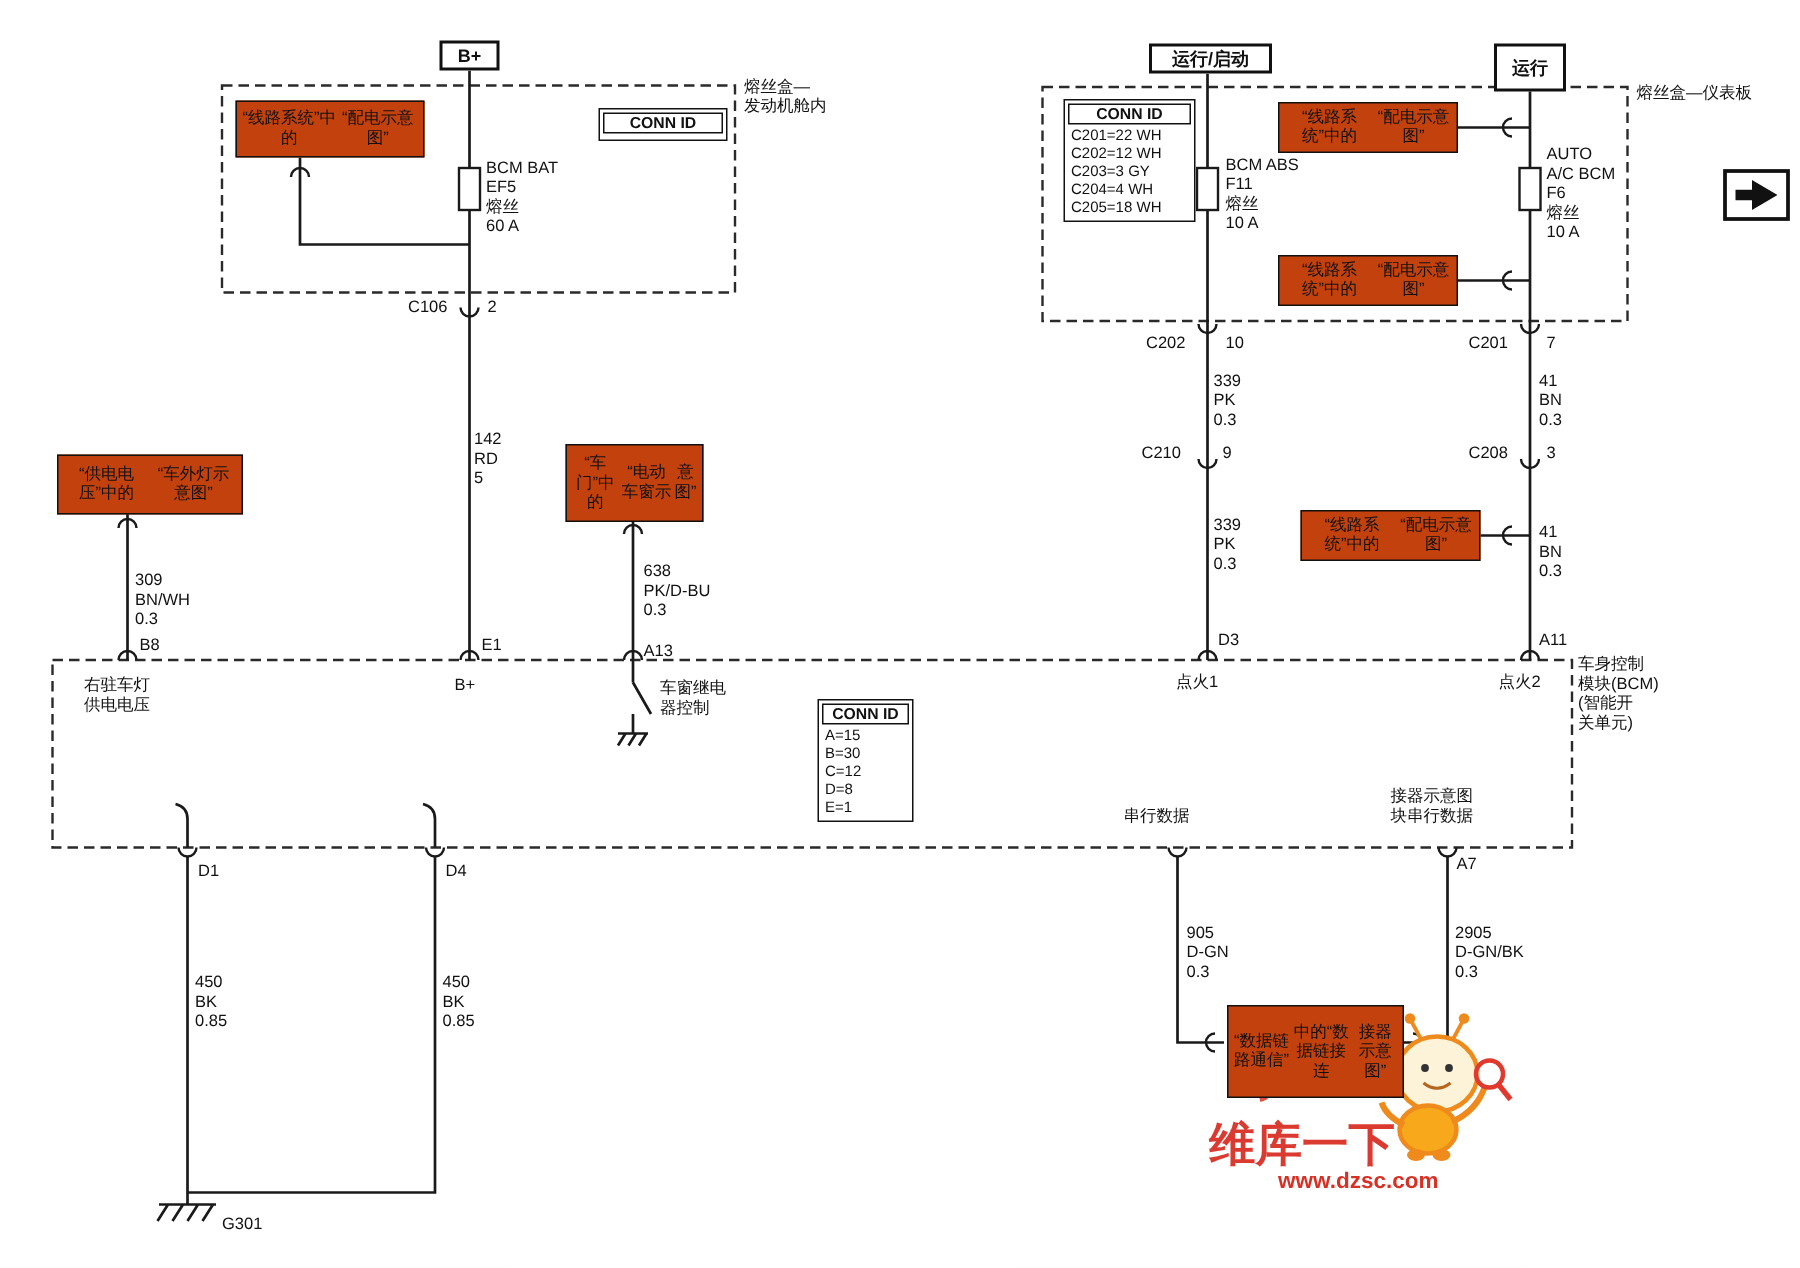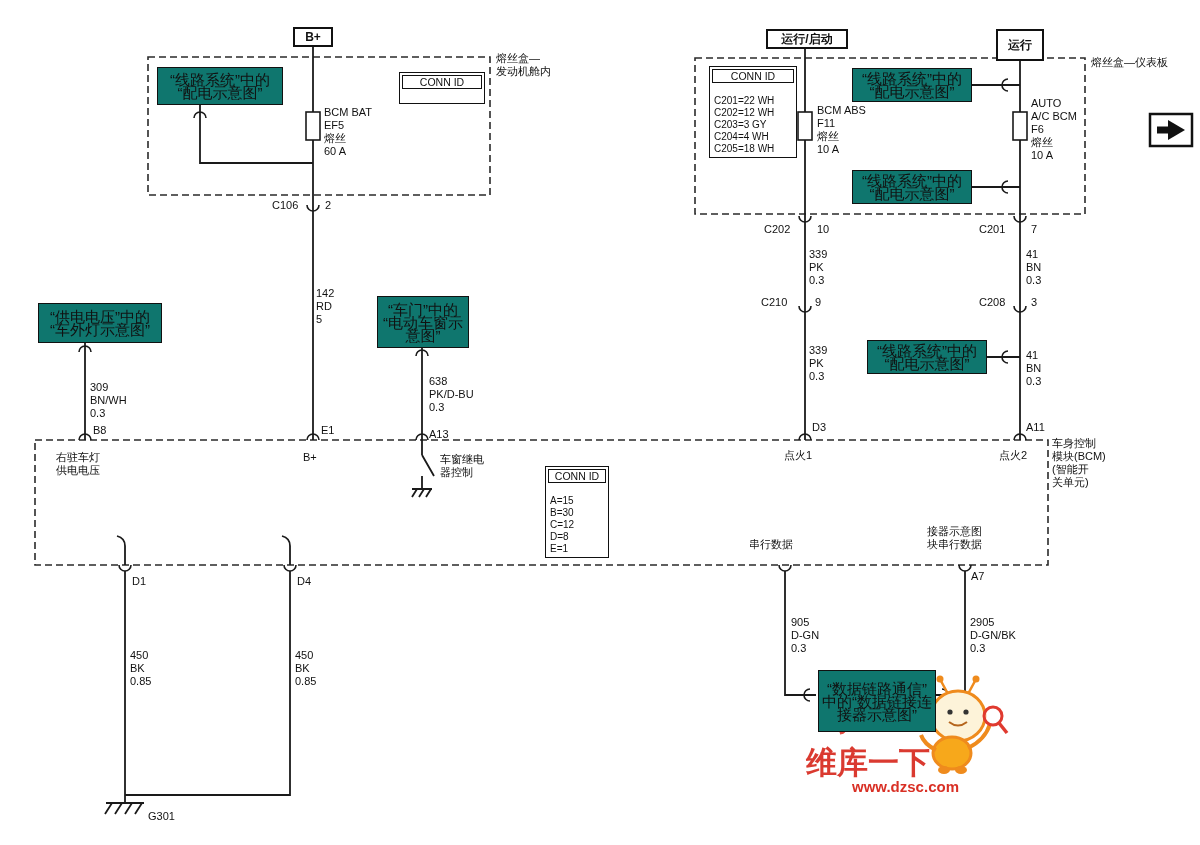--- a/index.html
+++ b/index.html
@@ -1,26 +1,26 @@
 <!DOCTYPE html>
 <html><head>
 <meta charset="utf-8">
 <style>
 *{box-sizing:border-box}
 body{margin:0;background:#f4f4f4}
 #canvas{position:relative;width:1200px;height:845px;background:#fff;overflow:hidden;
   font-family:"Liberation Sans","DejaVu Sans",sans-serif;color:#111}
 #canvas svg{position:absolute;left:0;top:0}
 .lbl{position:absolute;font-size:11px;line-height:13px;white-space:nowrap}
-.refbox{position:absolute;border:1.6px solid #111;background:#0f766e;display:flex;flex-direction:column;
-  align-items:center;justify-content:center;font-size:15px;line-height:13px;text-align:center;padding:2px 3px}
+.refbox{position:absolute;border:1.6px solid #111;background:#c2410c;display:flex;flex-direction:row;
+  align-items:center;justify-content:center;font-size:11px;line-height:13px;text-align:center;padding:2px 3px}
 .pwr{position:absolute;border:2px solid #111;background:#fff;display:flex;align-items:center;
   justify-content:center;font-size:12px;font-weight:bold;white-space:nowrap}
 .connid{position:absolute;border:1.6px solid #111;background:#fff;padding:2px;font-size:10px;line-height:12px}
-.connid .hd{border:1.4px solid #111;font-weight:normal;text-align:center;font-size:10.5px;padding:0 2px;margin-bottom:12px}
+.connid .hd{border:1.4px solid #111;font-weight:bold;text-align:center;font-size:10.5px;padding:0 2px;margin-bottom:2px}
 .connid .rows div{white-space:nowrap;padding:0 2px}
 </style>
 </head>
 <body>
 
 <div id="canvas">
 
   <svg width="1200" height="845" viewBox="0 0 1200 845">
 
     <g fill="none" stroke="#2a2a2a" stroke-width="1.6" stroke-dasharray="7 4">

